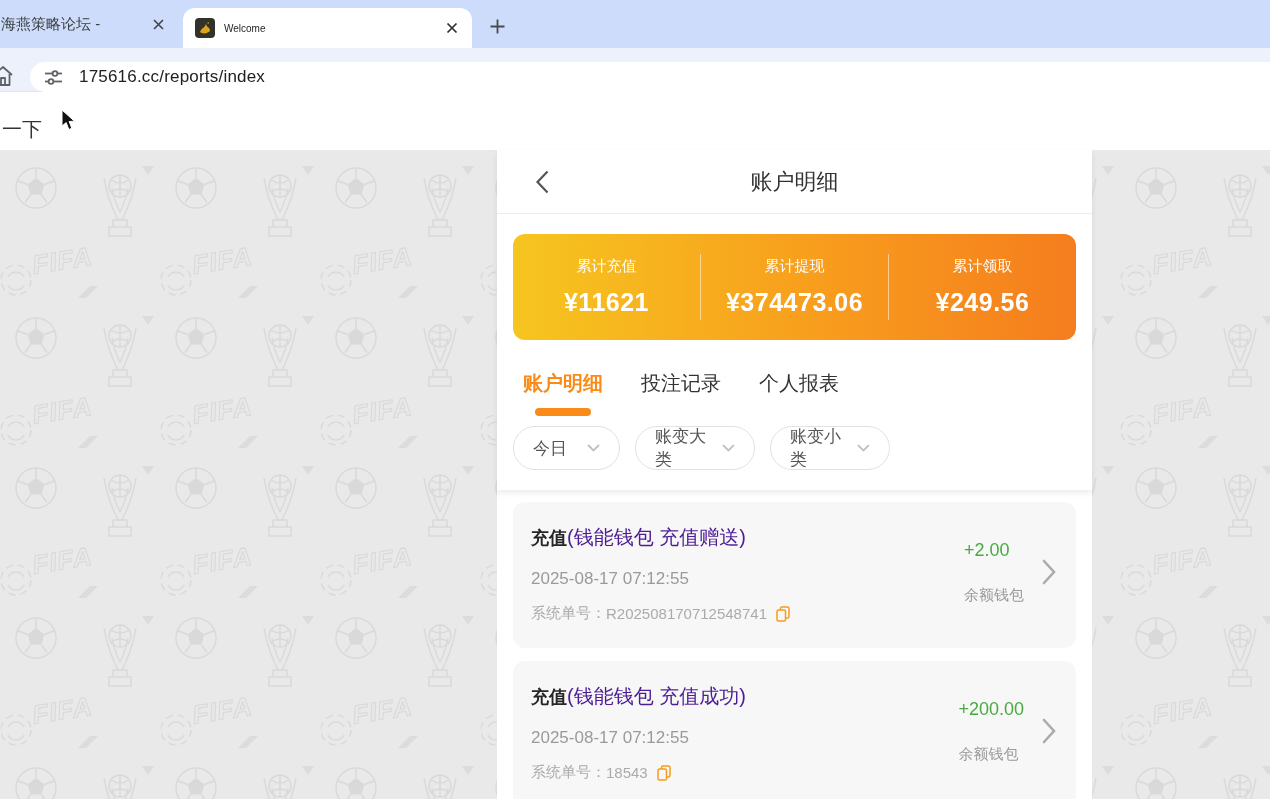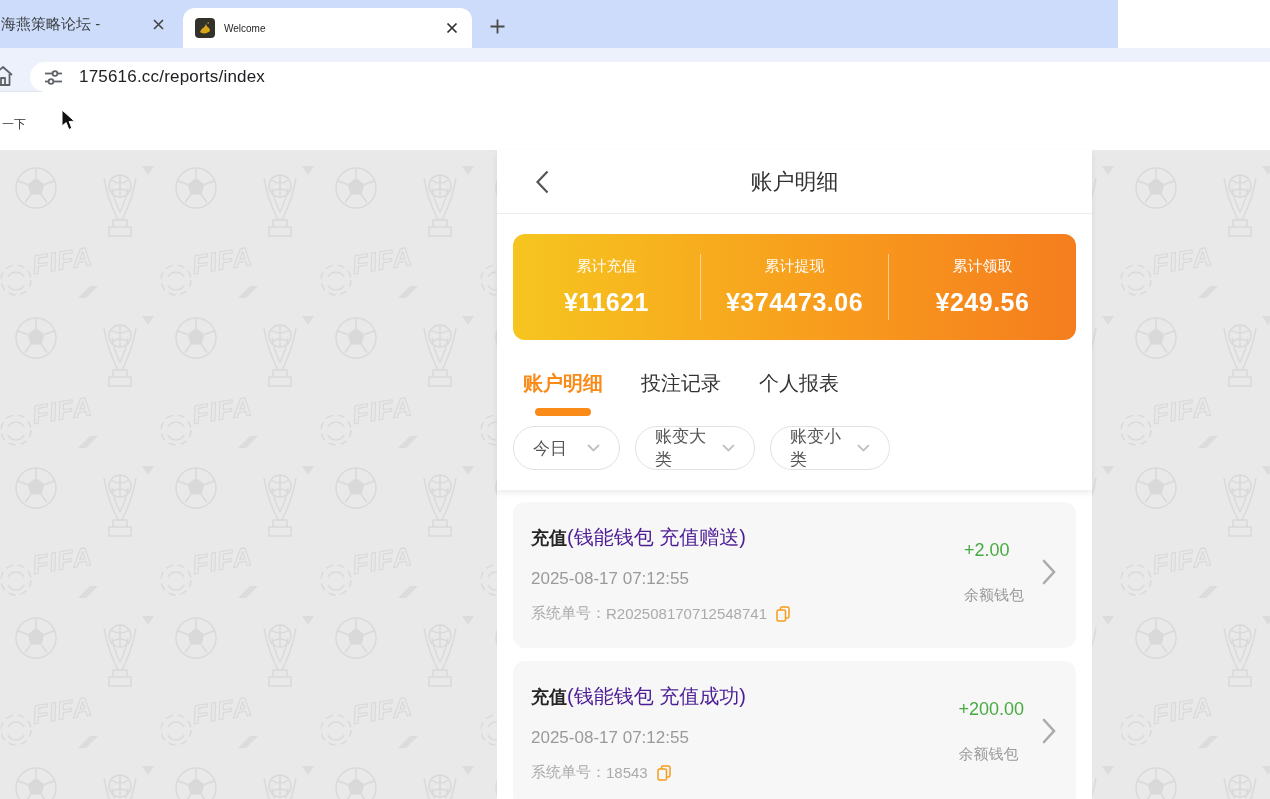--- a/index.html
+++ b/index.html
@@ -1,37 +1,37 @@
 <!DOCTYPE html>
 <html><head>
 <meta charset="utf-8">
 <style>
   * { margin:0; padding:0; box-sizing:border-box; }
   html,body { width:1270px; height:799px; overflow:hidden; }
   body { font-family:"Liberation Sans","DejaVu Sans",sans-serif; position:relative; background:#fff; }
 
   
-  .tabstrip { position:absolute; left:0; top:0; width:1118px; height:48px; background:#cddcfa; }
+  .tabstrip { position:absolute; left:0; top:0; width:1270px; height:48px; background:#cddcfa; }
   .tab-inactive { position:absolute; left:0; top:0; width:176px; height:48px; display:flex; align-items:center; color:#3c4043; font-size:15px; }
   .tab-inactive .tab-title { width:118px; overflow:hidden; white-space:nowrap; margin-left:1px; }
   .tab-close { width:20px; height:20px; display:flex; align-items:center; justify-content:center; border-radius:50%; cursor:pointer; }
   .tab-inactive .tab-close { position:absolute; right:8px; }
   .tab-active { position:absolute; left:183px; top:8px; width:289px; height:40px; background:#fff; border-radius:12px 12px 0 0; display:flex; align-items:center; padding:0 10px 0 12px; color:#1f1f1f; font-size:10px; }
   .favicon { width:20px; height:20px; border-radius:4px; background:#33322a; display:flex; align-items:center; justify-content:center; flex:none; }
   .tab-active .tab-title { margin-left:9px; flex:1; overflow:hidden; white-space:nowrap; }
   .newtab-btn { position:absolute; left:484px; top:13px; width:26px; height:26px; display:flex; align-items:center; justify-content:center; border-radius:50%; cursor:pointer; }
 
   .toolbar { position:absolute; left:0; top:48px; width:1270px; height:44px; background:#edf1fc; border-bottom:1px solid rgba(0,0,0,0.05); }
   .home-ic { position:absolute; left:-9px; top:17px; }
   .omnibox { position:absolute; left:30px; top:14px; width:1260px; height:30px; background:#fff; border-radius:15px; display:flex; align-items:center; padding-left:14px; }
   .omnibox .url { font-size:17px; color:#202124; margin-left:16px; letter-spacing:0.2px; }
 
   
   .page { position:absolute; left:0; top:100px; width:1270px; height:699px; background:#fff; }
-  .stray { position:absolute; left:2px; top:16px; font-size:12px; color:#333; }
+  .stray { position:absolute; left:2px; top:16px; font-size:20px; color:#333; }
   .cursor { position:absolute; left:61px; top:10px; }
   .bg-pattern { position:absolute; left:0; top:50px; width:1270px; height:649px; }
 
   .column { position:absolute; left:497px; top:50px; width:595px; height:649px; background:#fff; }
   .panel { background:#fff; box-shadow:0 3px 6px rgba(0,0,0,0.08); position:relative; z-index:2; }
 
   .p-header { height:64px; border-bottom:1px solid #ededed; position:relative; display:flex; align-items:center; justify-content:center; }
   .back-btn { position:absolute; left:30px; top:16px; width:30px; height:32px; display:flex; align-items:center; justify-content:center; cursor:pointer; }
   .p-title { font-size:22px; color:#333; }
 

